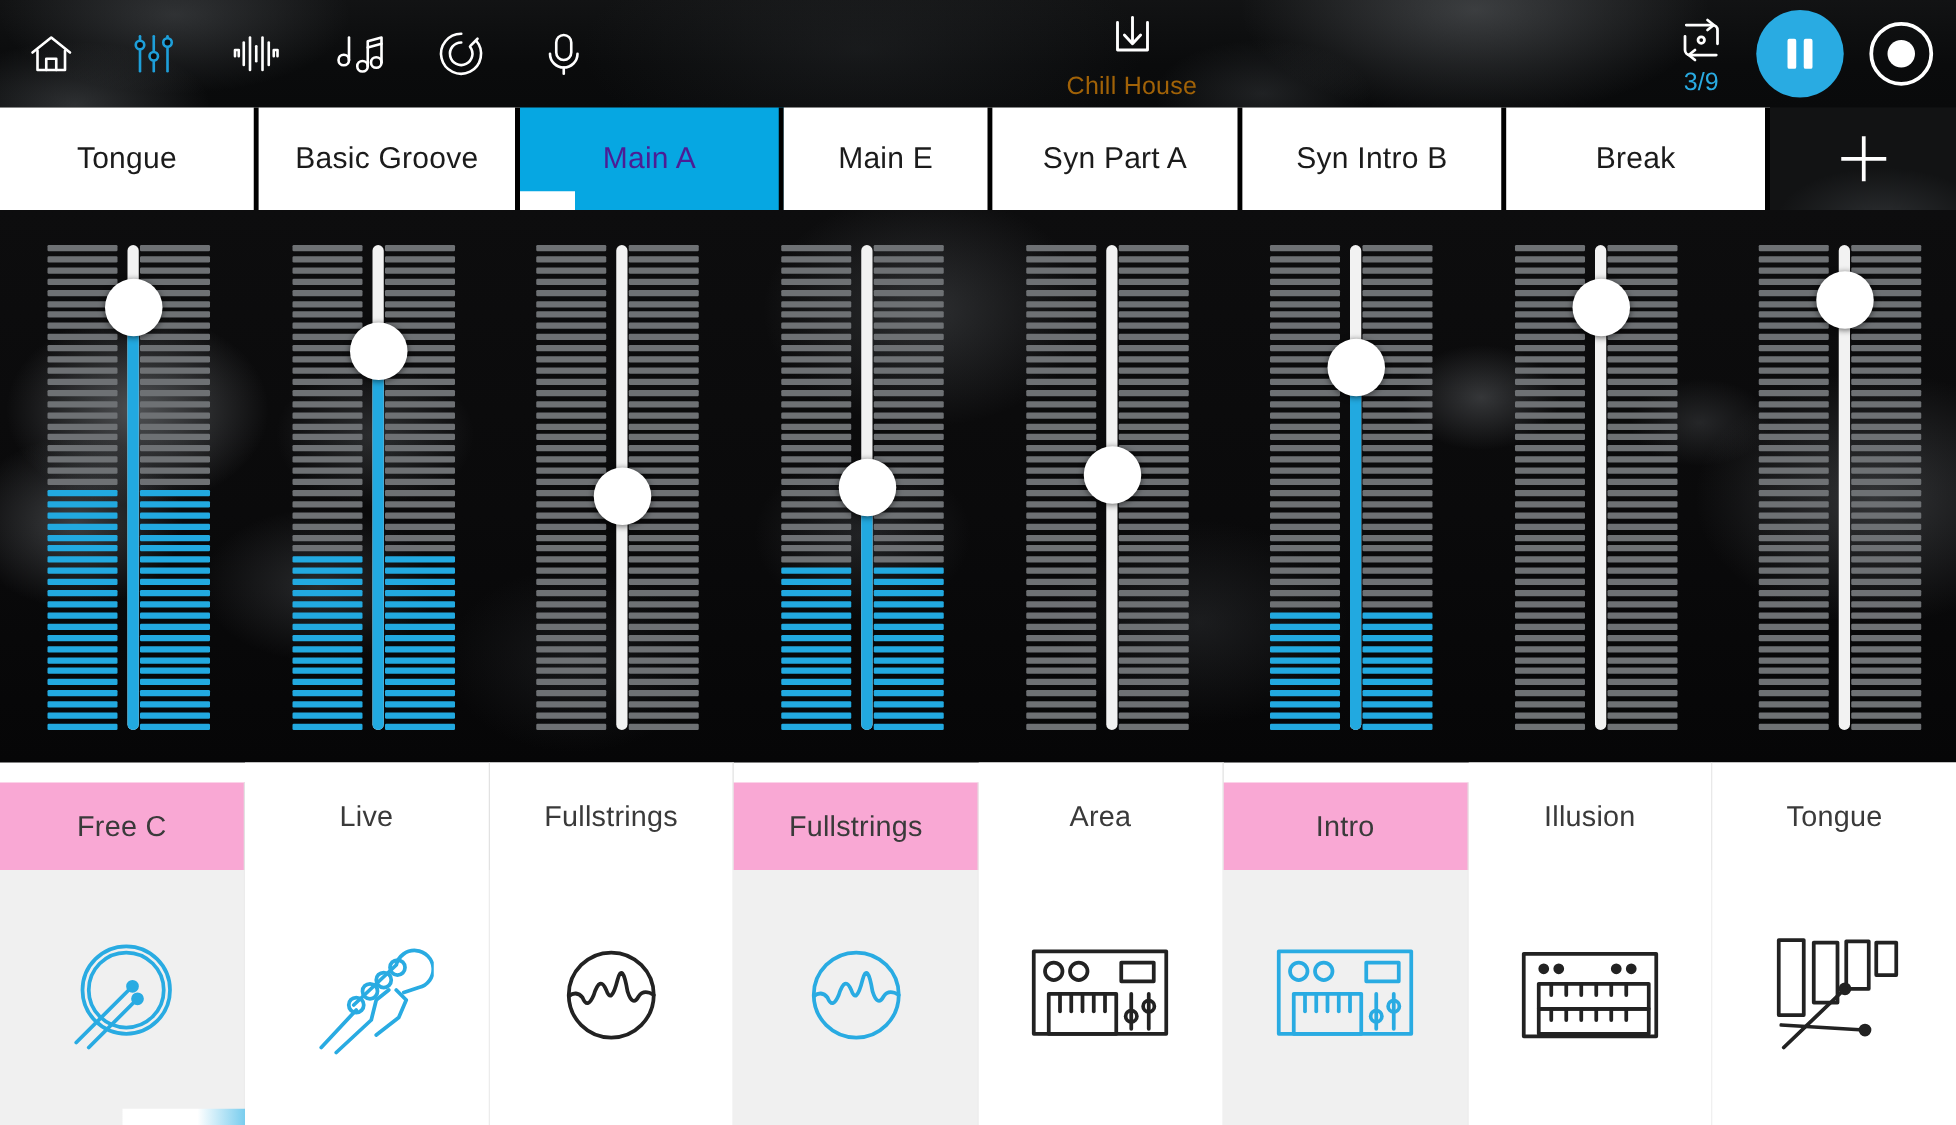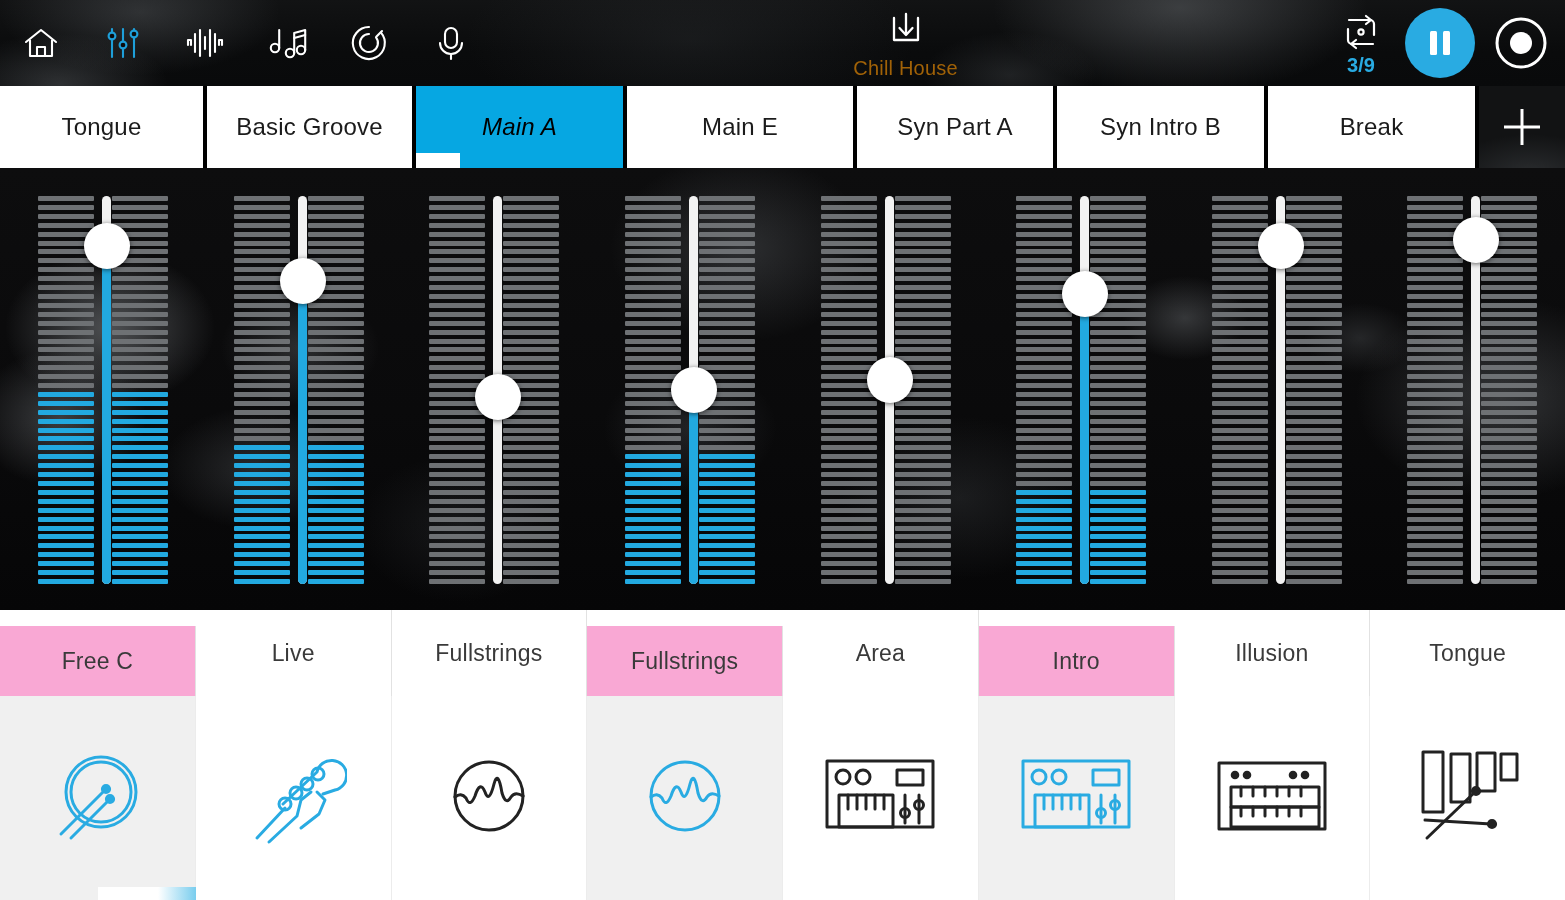--- a/index.html
+++ b/index.html
@@ -43,21 +43,21 @@
     display:flex; flex-direction:column; align-items:center; cursor:pointer;
   }
   .save-label{
     color:#a16207; font-size:20px; letter-spacing:.2px; margin-top:3px;
   }
 
   .loop-block{
     position:absolute; left:1330px; top:13px; width:62px;
     display:flex; flex-direction:column; align-items:center; cursor:pointer;
   }
-  .loop-count{ color:#29abe2; font-size:20px; font-weight:700; margin-top:-1px;text-align:center; }
+  .loop-count{ color:#29abe2; font-size:20px; font-weight:400; margin-top:-1px;text-align:center; }
 
   .play-btn{
     position:absolute; left:1405px; top:8px;
     width:70px; height:70px; border-radius:50%;
     background:#29abe2; display:flex; align-items:center; justify-content:center;
     cursor:pointer;
   }
   .rec-btn{
     position:absolute; left:1494px; top:16px;
     width:54px; height:54px; cursor:pointer;
@@ -68,21 +68,21 @@
     position:absolute; left:0; top:86px; width:1565px; height:82px;
     background:#111213; display:flex;
   }
   .tab{
     height:82px; background:#fff; color:#1b1b1b;
     display:flex; align-items:center; justify-content:center;
     font-size:24px; letter-spacing:.2px;
     border-right:4px solid #000;
     position:relative; cursor:pointer; flex-shrink:0;
   }
-  .tab.active{ background:#06a7e2; color:#000000;font-style:italic; }
+  .tab.active{ background:#06a7e2; color:#4c1d95; }
   .tab.active .tab-notch{
     position:absolute; left:0px; bottom:0; width:44px; height:15px; background:#fff;
   }
   .tab-add{
     flex:1; height:82px; display:flex; align-items:center; justify-content:center;
     background:#121314; cursor:pointer;
     background-image:radial-gradient(ellipse 120px 60px at 60% 110%, rgba(90,95,100,.35), transparent 70%);
   }
 
   
@@ -274,21 +274,21 @@
 <div class="tab" style="width: 207px;">
       <span>Tongue</span>
     </div>
     <div class="tab" style="width: 209px;">
       <span>Basic Groove</span>
     </div>
     <div class="tab active" style="width: 211px;">
       <span>Main A</span>
       <div class="tab-notch"></div>
     </div>
-    <div class="tab" style="width: 230px; text-align: right;">
+    <div class="tab" style="width: 167px; text-align: right;">
       <span>Main E</span>
     </div>
     <div class="tab" style="width: 200px;">
       <span>Syn Part A</span>
     </div>
     <div class="tab" style="width: 211px;">
       <span>Syn Intro B</span>
     </div>
     <div class="tab" style="width: 211px;">
       <span>Break</span>

